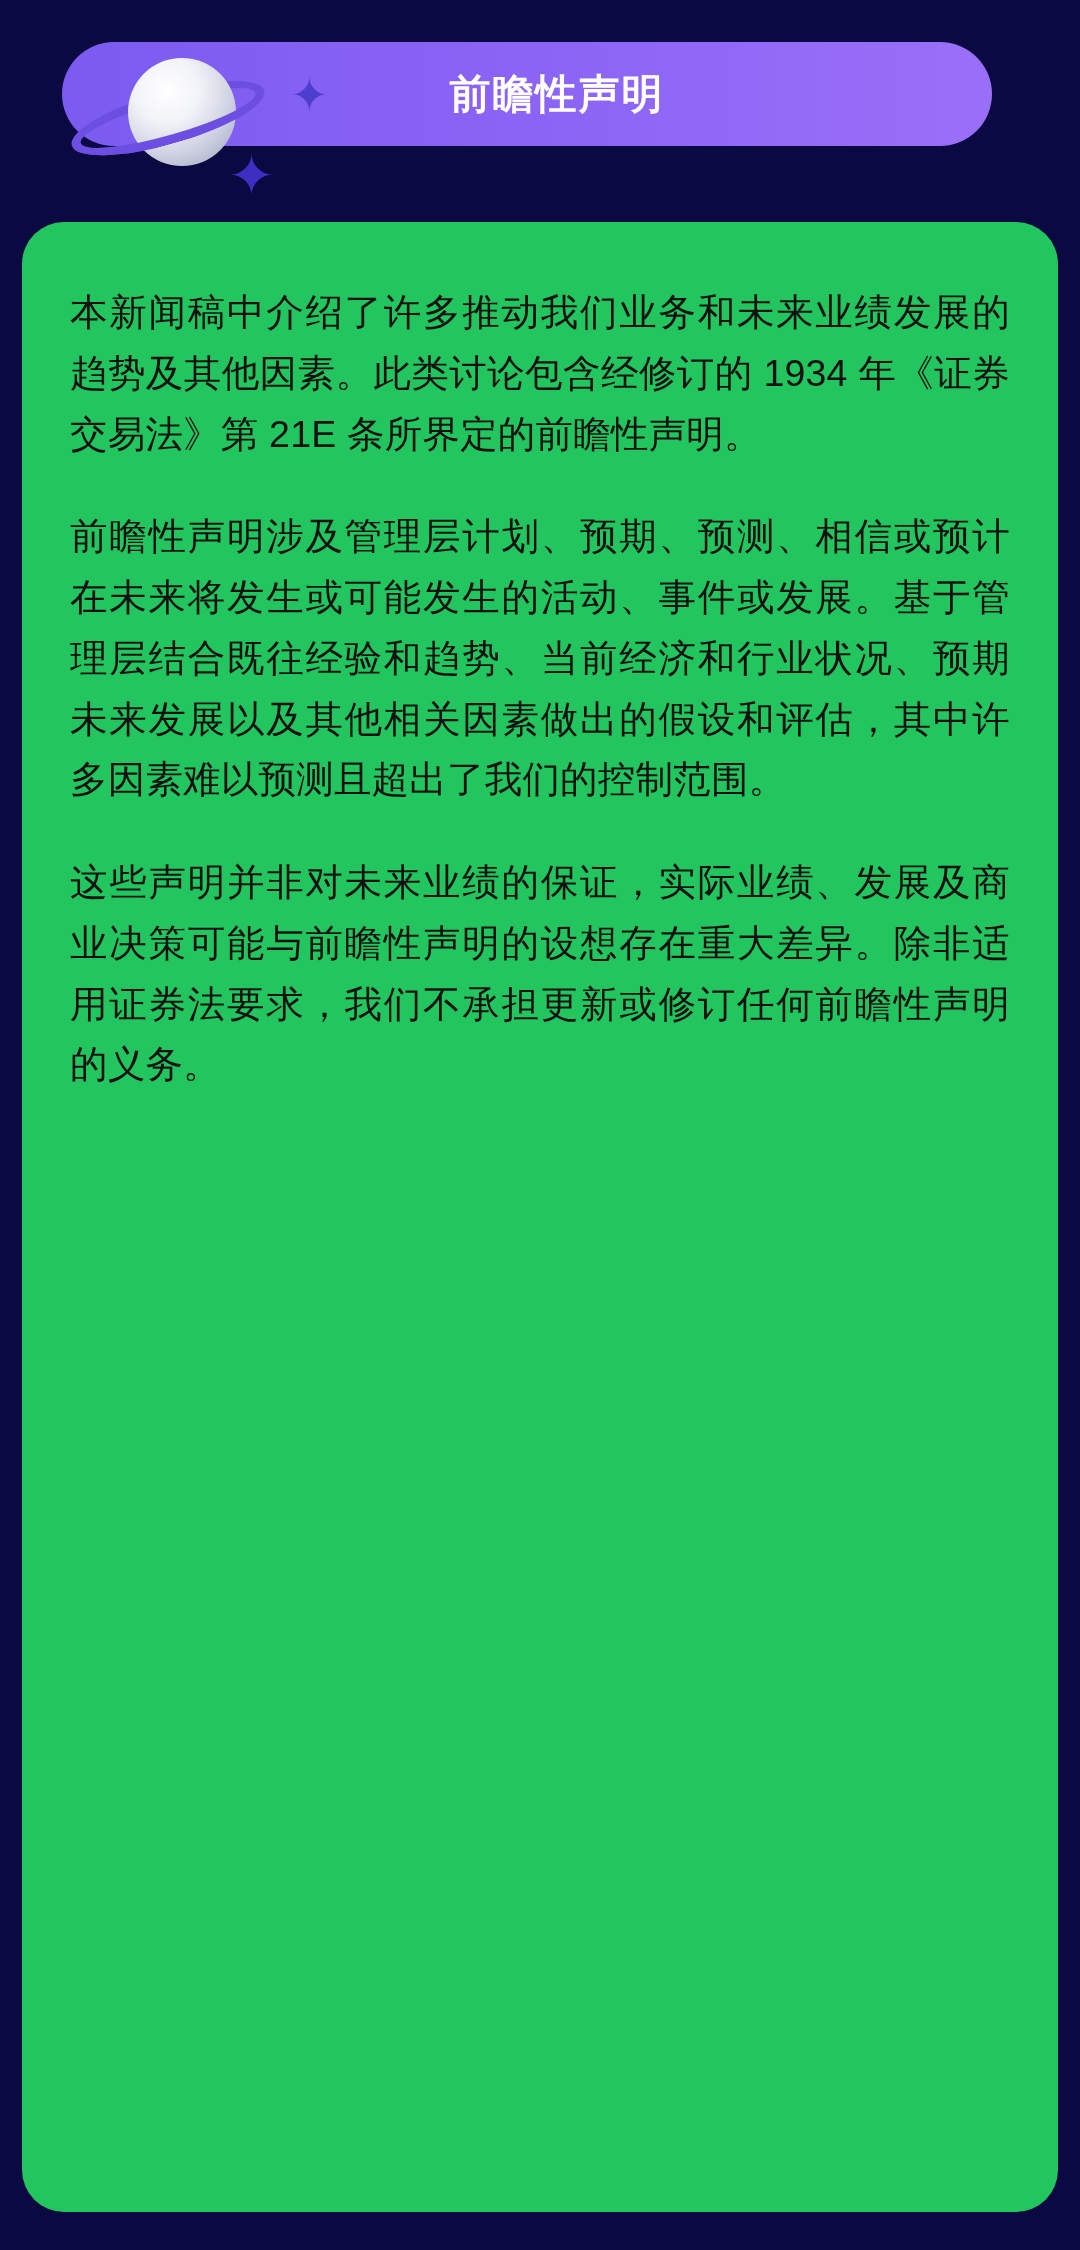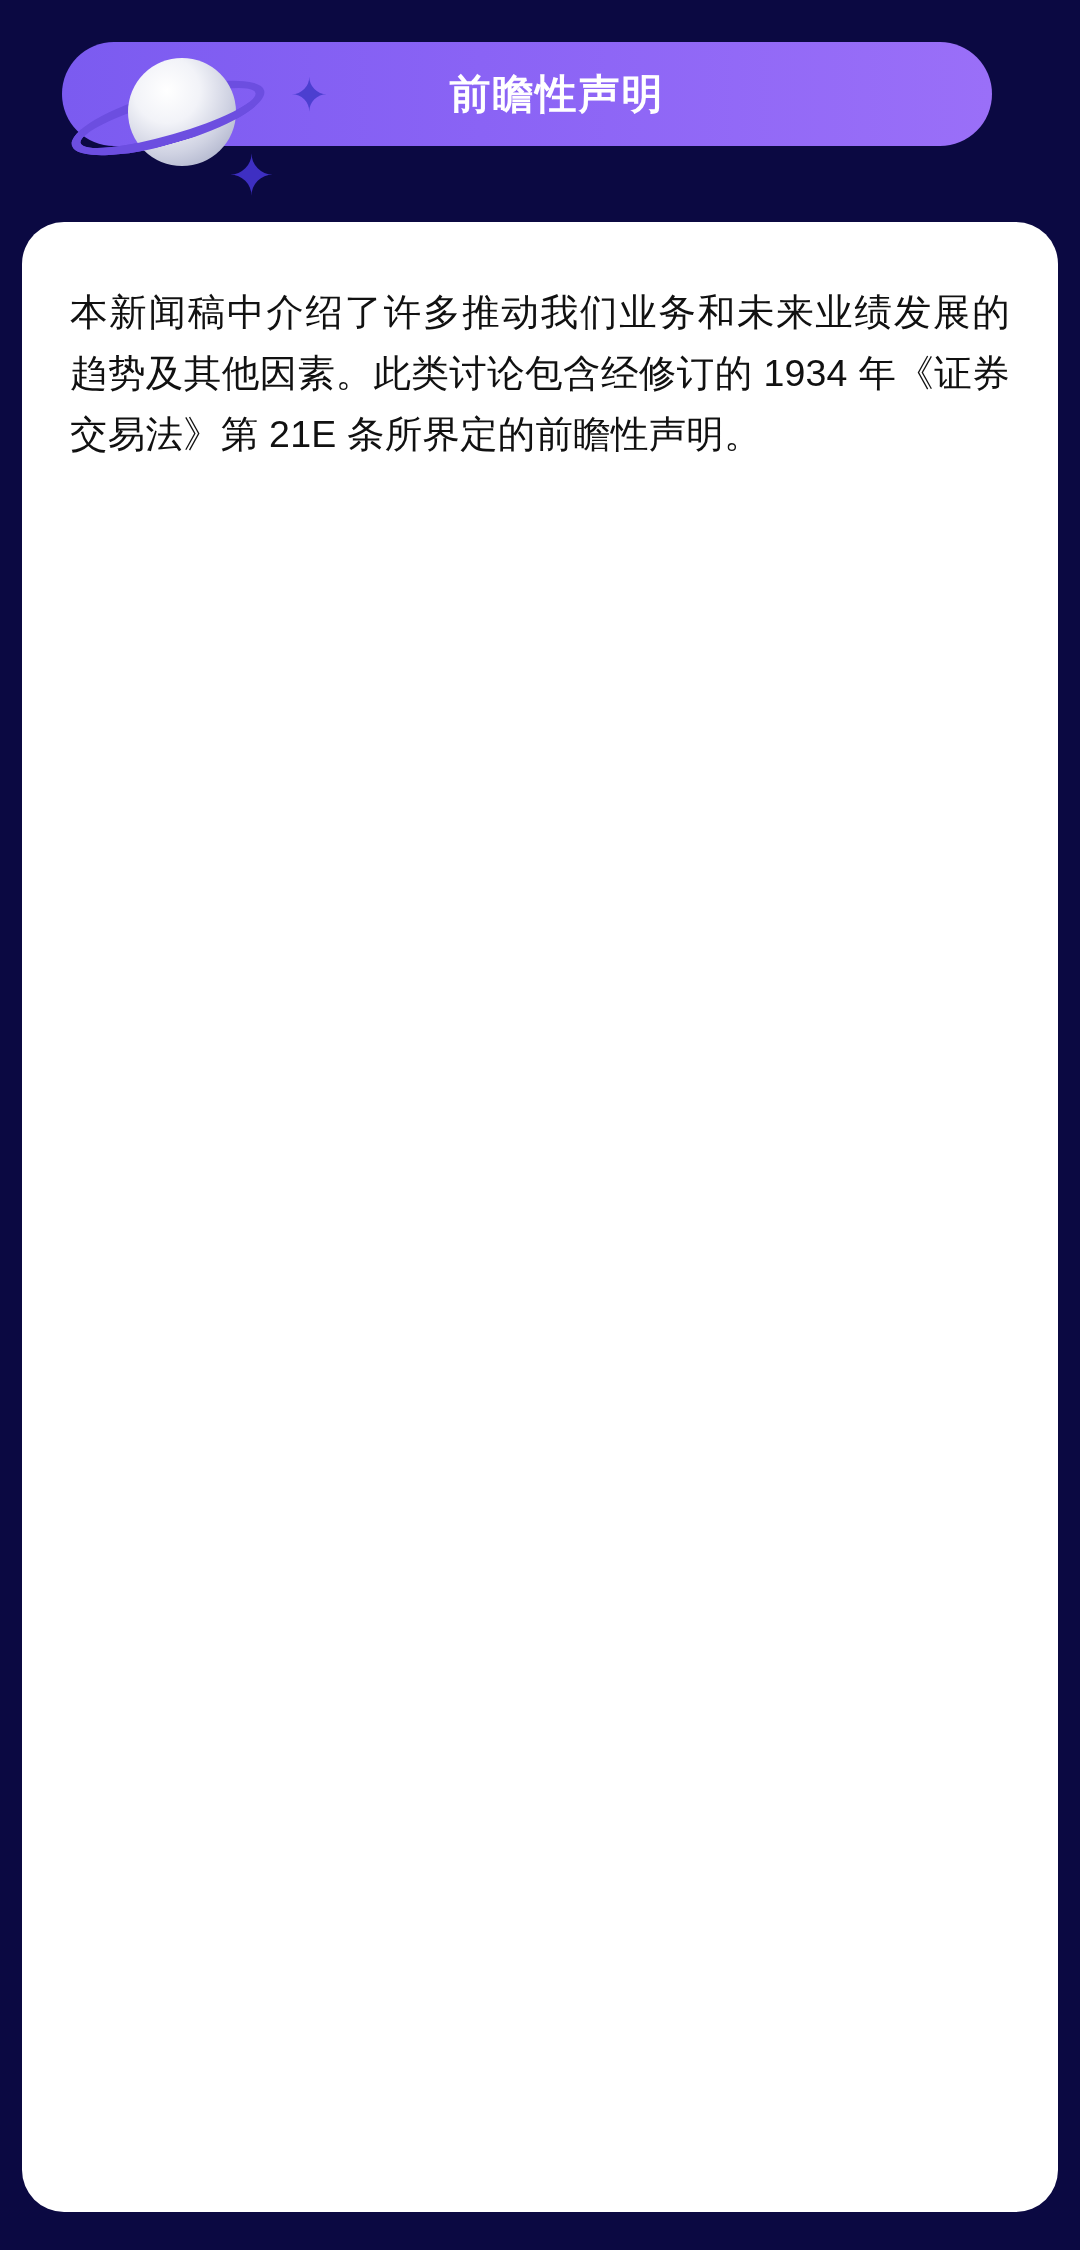--- a/index.html
+++ b/index.html
@@ -113,21 +113,21 @@
     font-size: 56px;
     color: #3e2fc2;
   }
 
   
   .card {
     position: relative;
     margin: 22px auto 0 auto;
     width: 1036px;
     min-height: 1990px;
-    background: #ffffff;
+    background: #22c55e;
     border-radius: 42px;
     box-sizing: border-box;
     padding: 60px 48px 70px 48px;
   }
 
   .para {
     color: #111111;
     font-size: 37.5px;
     line-height: 1.62;
     text-align: justify;
@@ -153,15 +153,17 @@
     </div>
 
     <div class="star star-1">✦</div>
     <div class="star star-2">✦</div>
 
     <div class="header-title">前瞻性声明</div>
   </div>
 
   <div class="card">
     <p class="para">本新闻稿中介绍了许多推动我们业务和未来业绩发展的趋势及其他因素。此类讨论包含经修订的 1934 年《证券交易法》第 21E 条所界定的前瞻性声明。</p>
+    <p class="para">前瞻性声明涉及管理层计划、预期、预测、相信或预计在未来将发生或可能发生的活动、事件或发展。基于管理层结合既往经验和趋势、当前经济和行业状况、预期未来发展以及其他相关因素做出的假设和评估，其中许多因素难以预测且超出了我们的控制范围。</p>
+    <p class="para">这些声明并非对未来业绩的保证，实际业绩、发展及商业决策可能与前瞻性声明的设想存在重大差异。除非适用证券法要求，我们不承担更新或修订任何前瞻性声明的义务。</p>
   </div>
 
 </div>
 
 </body></html>

